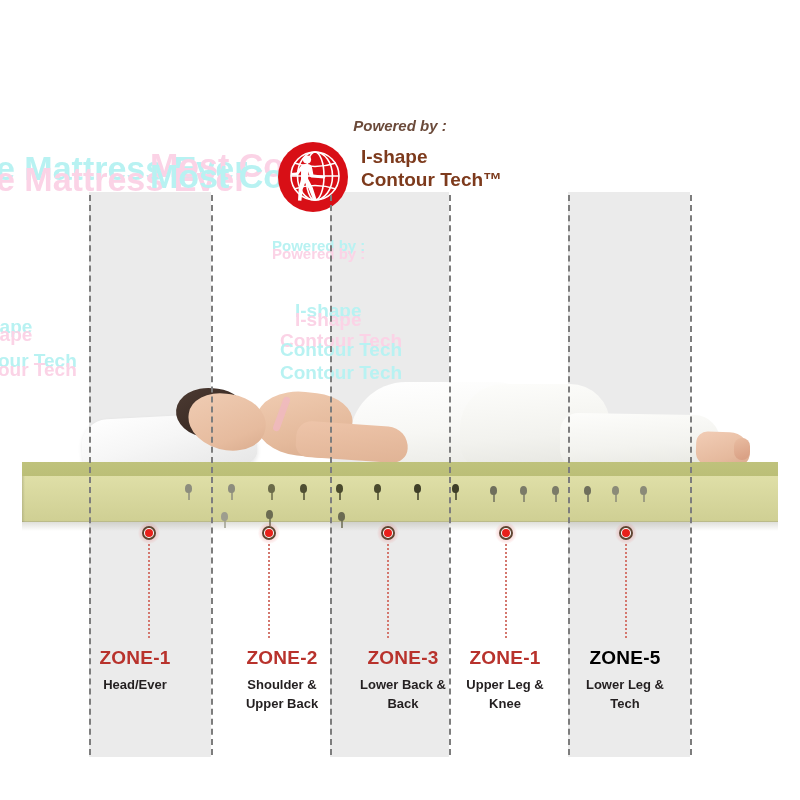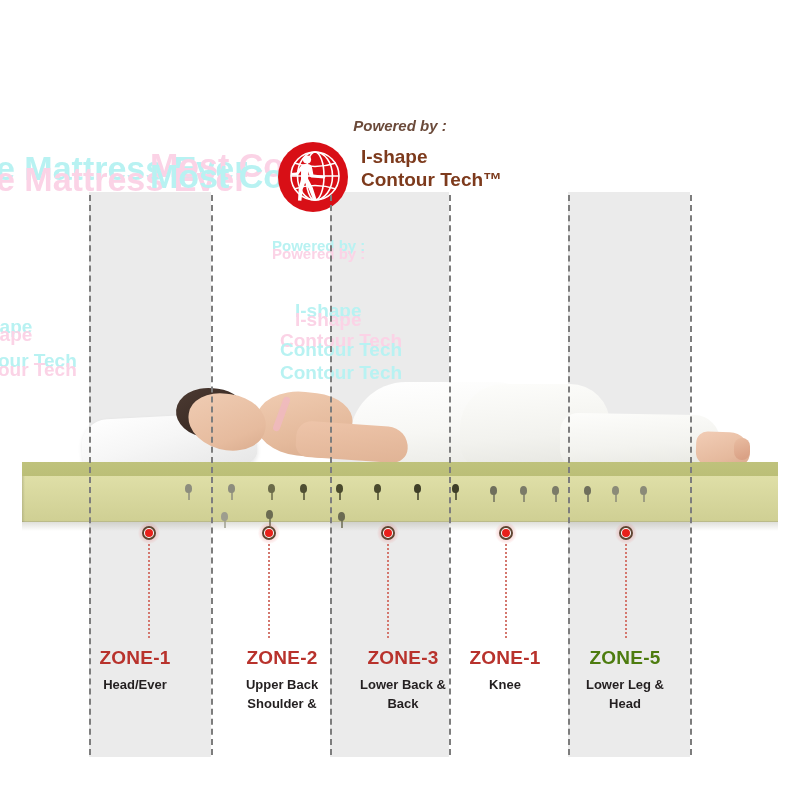--- a/index.html
+++ b/index.html
@@ -293,39 +293,40 @@
   <div id="zonelabels">
       <div class="zone" style="left: 60px; top: 648px;">
         <div class="zname" style="color: rgb(184, 50, 44);">ZONE-1</div>
         <div class="zdesc">
           <div>Head/Ever</div>
         </div>
       </div>
       <div class="zone" style="left: 207px; top: 648px;">
         <div class="zname" style="color: rgb(184, 50, 44);">ZONE-2</div>
         <div class="zdesc">
+          <div>Shoulder &amp;</div>
           <div>Upper Back</div>
-          <div>Shoulder &amp;</div>
         </div>
       </div>
       <div class="zone" style="left: 328px; top: 648px;">
         <div class="zname" style="color: rgb(184, 50, 44);">ZONE-3</div>
         <div class="zdesc">
           <div>Lower Back &amp;</div>
           <div>Back</div>
         </div>
       </div>
       <div class="zone" style="left: 430px; top: 648px;">
         <div class="zname" style="color: rgb(184, 50, 44);">ZONE-1</div>
         <div class="zdesc">
+          <div>Upper Leg &amp;</div>
           <div>Knee</div>
         </div>
       </div>
       <div class="zone" style="left: 550px; top: 648px;">
-        <div class="zname" style="color: #4d7c0f;">ZONE-5</div>
+        <div class="zname" style="color: #000000;">ZONE-5</div>
         <div class="zdesc">
           <div>Lower Leg &amp;</div>
-          <div>Head</div>
+          <div>Tech</div>
         </div>
       </div>
     </div>
 
 </div>
 
 </body></html>

